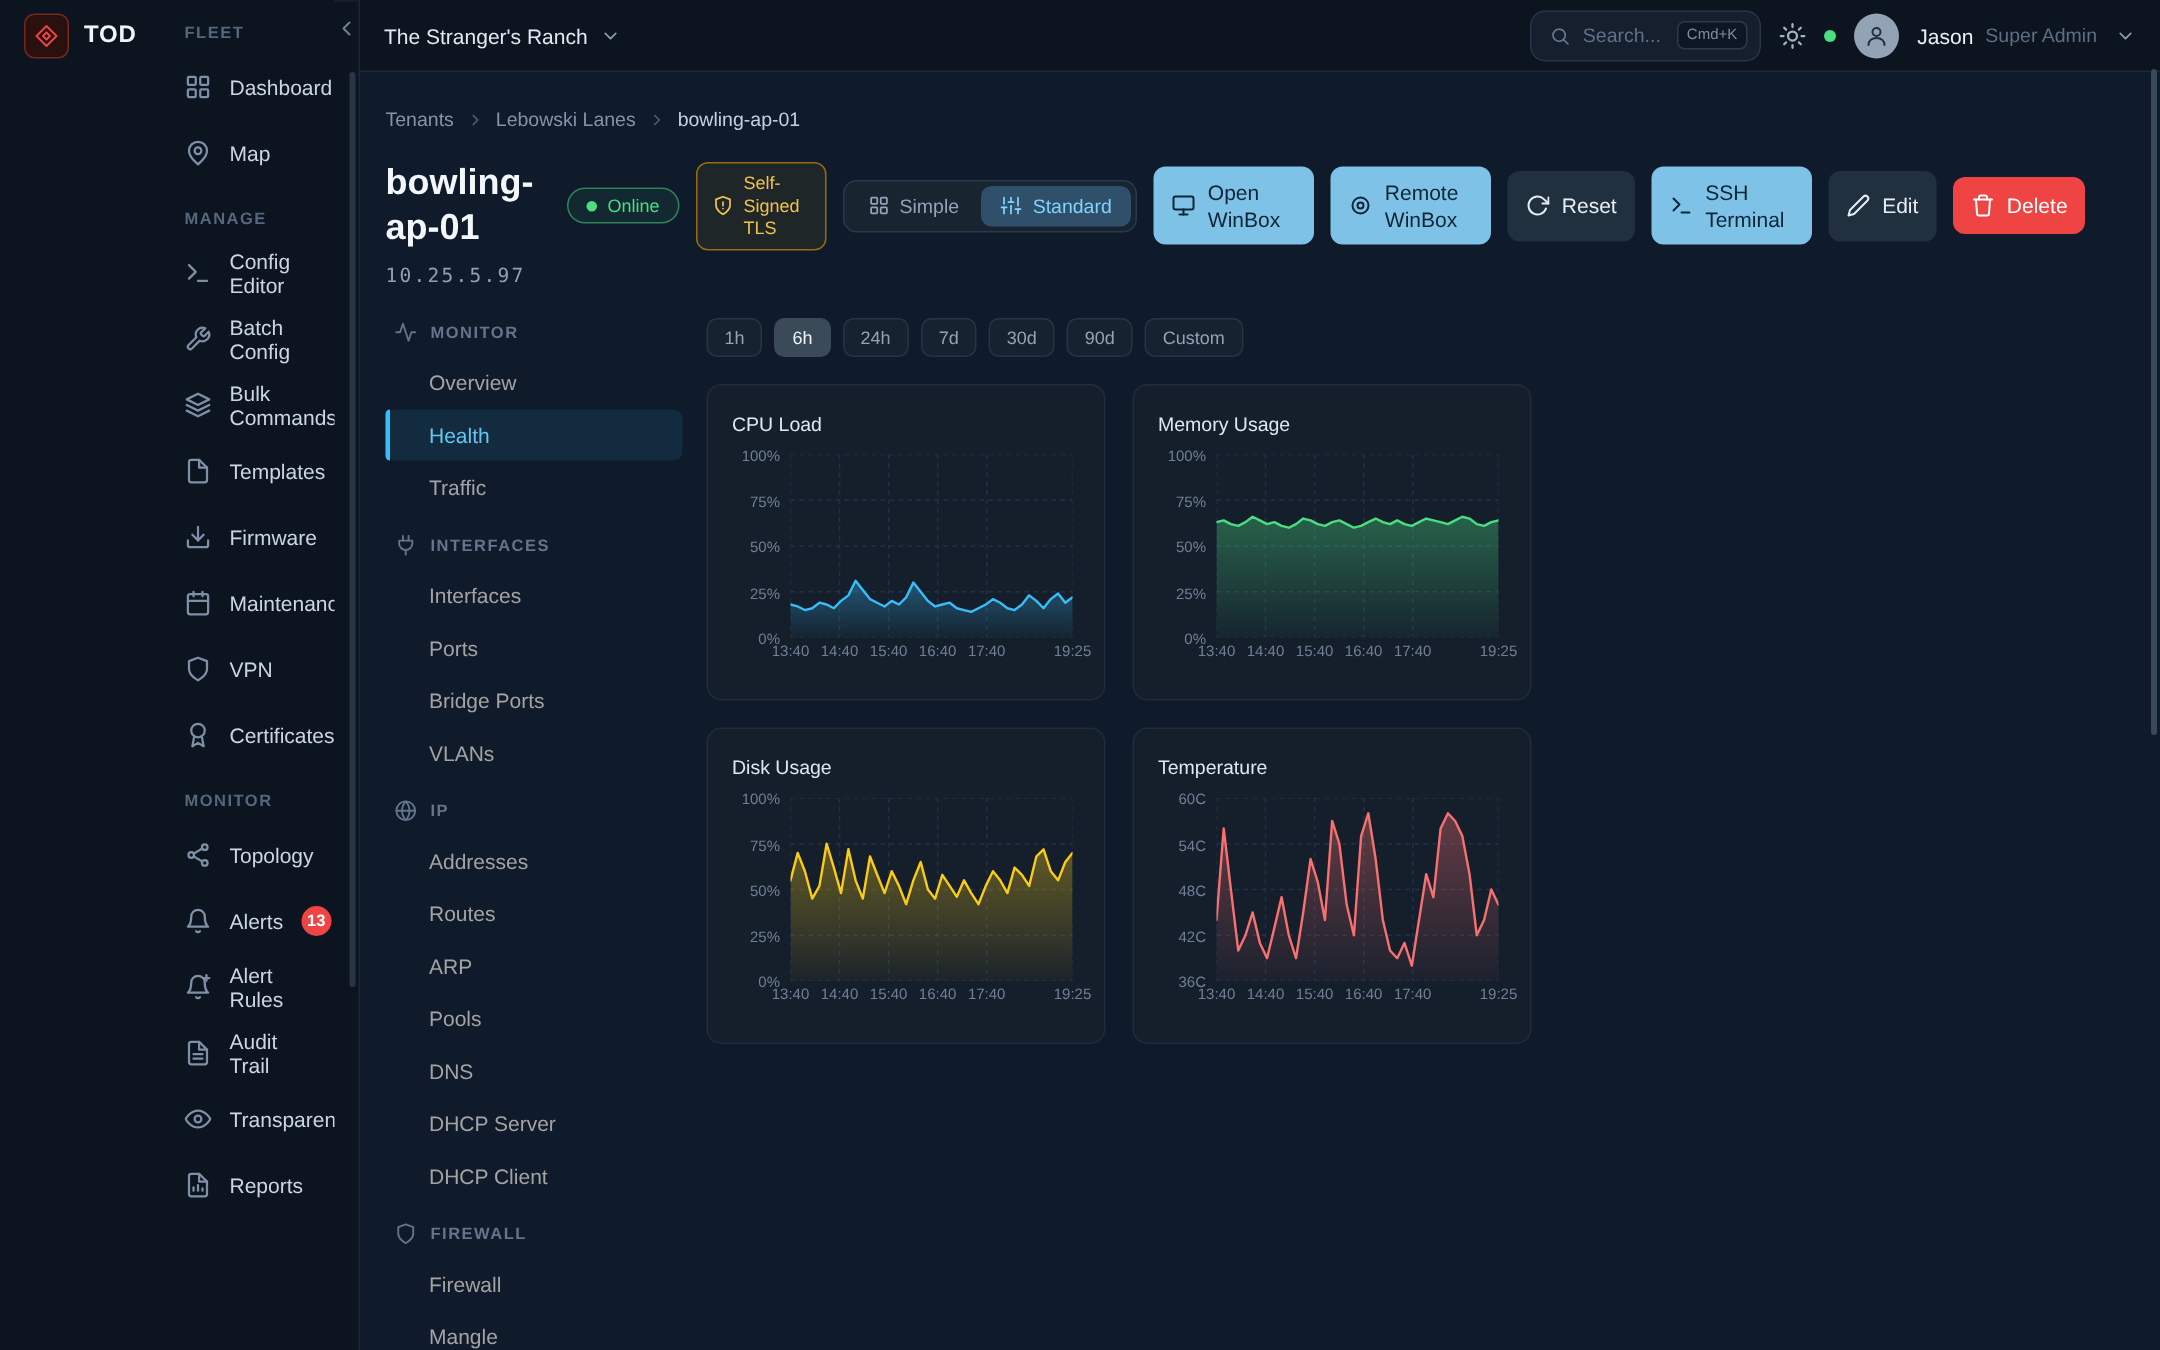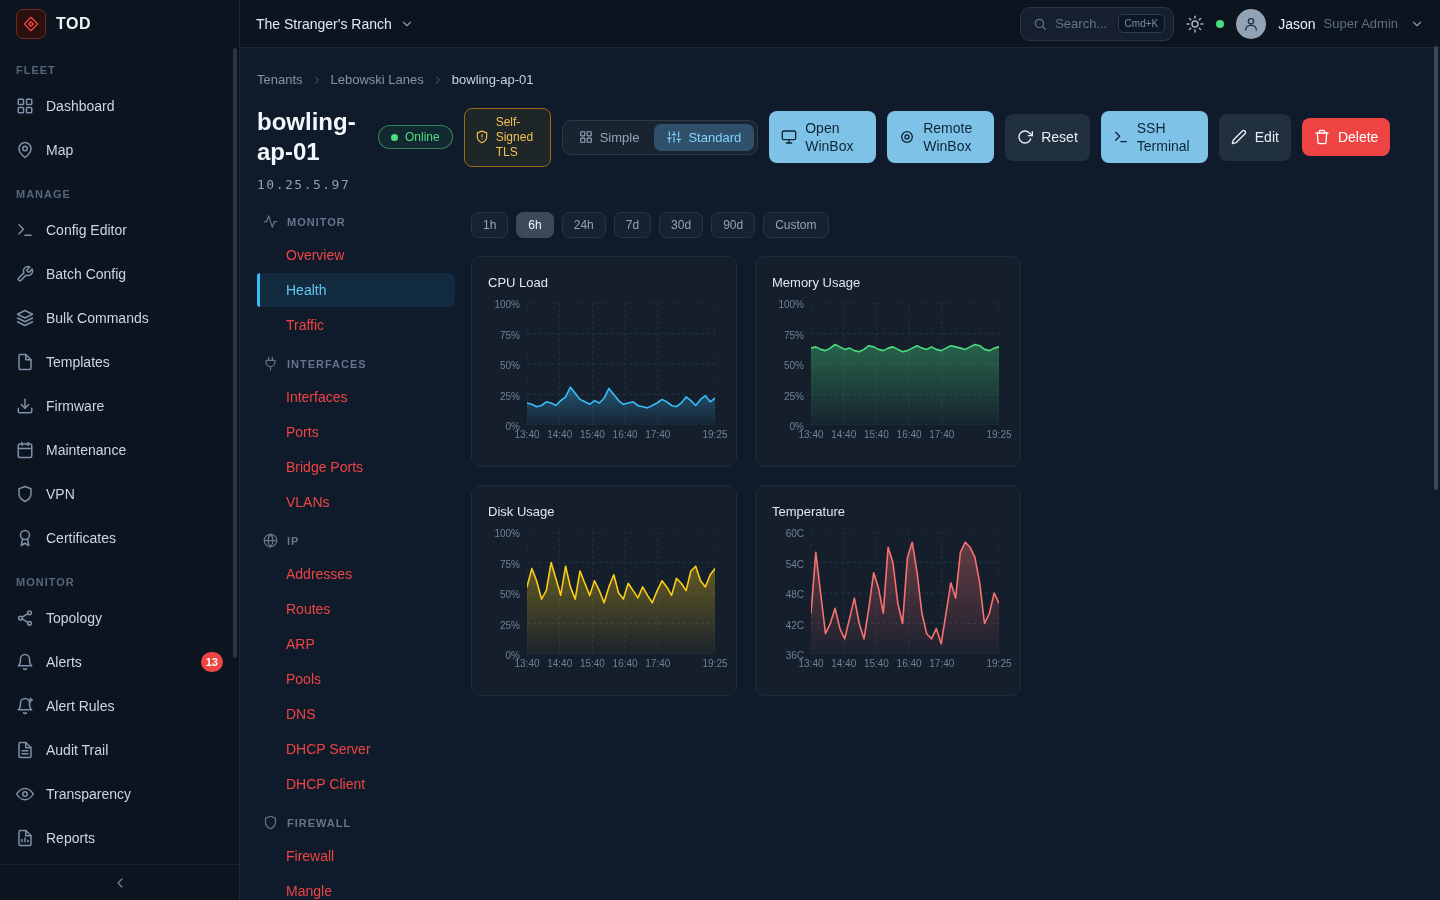--- a/index.html
+++ b/index.html
@@ -4,21 +4,21 @@
 <style>
 *{margin:0;padding:0;box-sizing:border-box;}
 html,body{width:1440px;height:900px;}
 body{overflow:hidden;background:#0f1b2b;color:#e2e8f0;font-family:"Liberation Sans",sans-serif;font-size:14px;}
 .app{display:flex;width:1440px;height:900px;}
 .icon{display:inline-flex;flex:none;color:inherit;}
 .icon svg{width:100%;height:100%;display:block;}
 .i12{width:12px;height:12px}.i14{width:14px;height:14px}.i15{width:15px;height:15px}.i16{width:16px;height:16px}.i18{width:18px;height:18px}
 
 
-.sidebar{width:240px;flex:none;background:#0c1420;border-right:1px solid #1b2636;display:flex;flex-direction:column;position:relative;}
+.sidebar{width:240px;flex:none;background:#0c1420;border-right:1px solid #1b2636;display:flex;flex-direction:row;position:relative;}
 .logo-row{height:48px;display:flex;align-items:center;gap:10px;padding:0 16px;flex:none;}
 .logo-box{width:30px;height:30px;border-radius:7px;background:#2a100e;border:1px solid #74281f;display:flex;align-items:center;justify-content:center;color:#ef4444;cursor:pointer;}
 .logo-text{font-weight:700;font-size:16px;letter-spacing:.5px;color:#f1f5f9;}
 .side-nav{flex:1;overflow:hidden;}
 .side-section{padding:16px 16px 8px;font-size:11px;font-weight:700;letter-spacing:1px;color:#55677c;}
 .side-item{display:flex;align-items:center;gap:12px;height:44px;padding:0 16px;color:#cbd6e2;cursor:pointer;}
 .side-item .icon{color:#7e90a5;}
 .side-badge{margin-left:auto;background:#ef4444;color:#fff;font-size:11px;font-weight:700;min-width:20px;height:20px;border-radius:10px;display:flex;align-items:center;justify-content:center;padding:0 5px;}
 .side-collapse{height:36px;flex:none;display:flex;align-items:center;justify-content:center;color:#6e8095;border-top:1px solid #16202e;cursor:pointer;}
 .side-scrollbar{position:absolute;right:2px;top:48px;width:4px;height:610px;border-radius:2px;background:#293645;}
@@ -65,21 +65,21 @@
 .act-btn.dark{background:#20303f;color:#e7edf4;height:47px;}
 .act-btn.danger{background:#ee4444;color:#fff;height:38px;}
 .ip{margin:10px 0 14px;font-family:"DejaVu Sans Mono",monospace;font-size:13px;letter-spacing:1.5px;color:#8ea0b5;}
 .body-row{display:flex;gap:16px;align-items:flex-start;}
 
 
 .subnav{width:198px;flex:none;}
 .sub-section{margin-bottom:6px;}
 .sub-head{display:flex;align-items:center;gap:9px;padding:8px 6px;font-size:11px;font-weight:700;letter-spacing:1px;color:#64748b;}
 .sub-head .icon{color:#64748b;}
-.sub-item{padding:9px 10px 9px 29px;font-size:14px;border-radius:6px;color:#ef4444;margin:1px 0;cursor:pointer;position:relative;}
+.sub-item{padding:9px 10px 9px 29px;font-size:14px;border-radius:6px;color:#a3a3a3;margin:1px 0;cursor:pointer;position:relative;}
 .sub-item.active{background:rgba(56,189,248,.1);color:#62c7f2;}
 .sub-item.active::before{content:"";position:absolute;left:0;top:0;bottom:0;width:3px;border-radius:3px 0 0 3px;background:#38bdf8;}
 
 
 .charts-col{flex:none;}
 .time-row{display:flex;gap:8px;margin:6px 0 18px;}
 .pill{padding:5px 11px;font-size:12px;font-family:inherit;color:#93a3b6;background:#16222f;border:1px solid #263447;border-radius:7px;cursor:pointer;}
 .pill.active{background:#3b4a59;border-color:#3b4a59;color:#eef3f9;}
 .charts-grid{display:grid;grid-template-columns:repeat(2,266px);gap:18px;}
 .chart-card{width:266px;height:211px;background:#151f2c;border:1px solid #1f2c3c;border-radius:10px;padding:18px 16px;}

